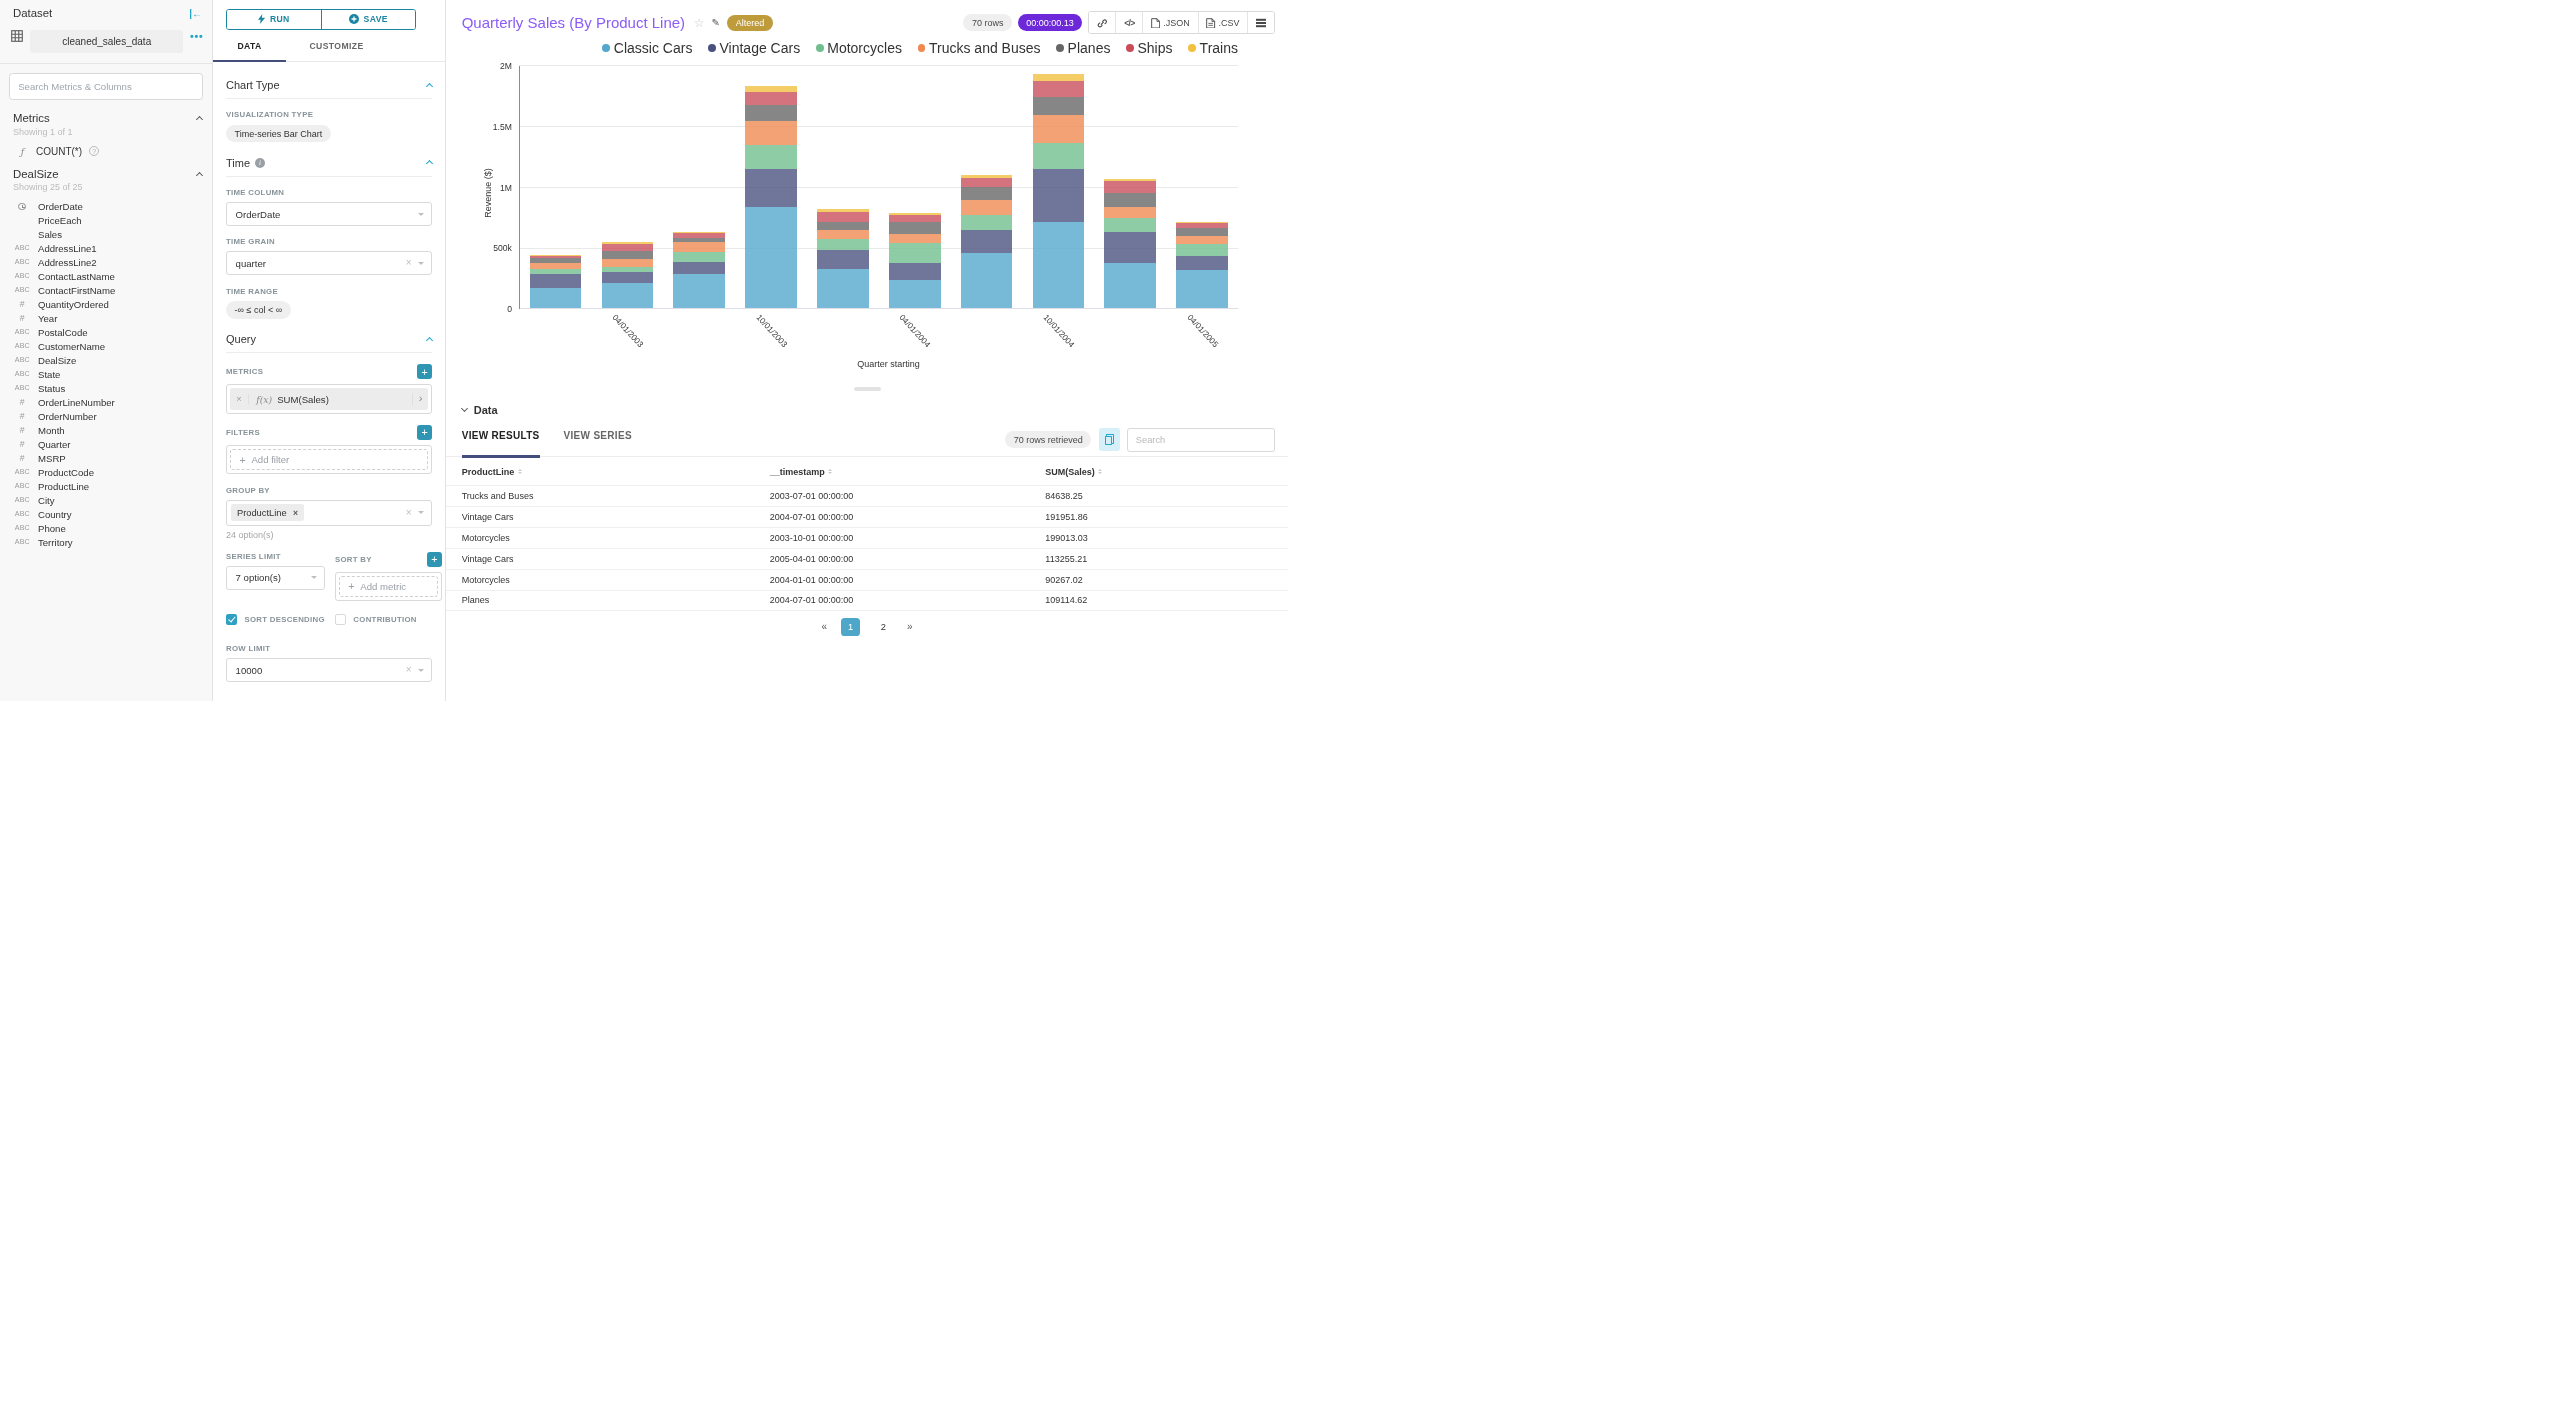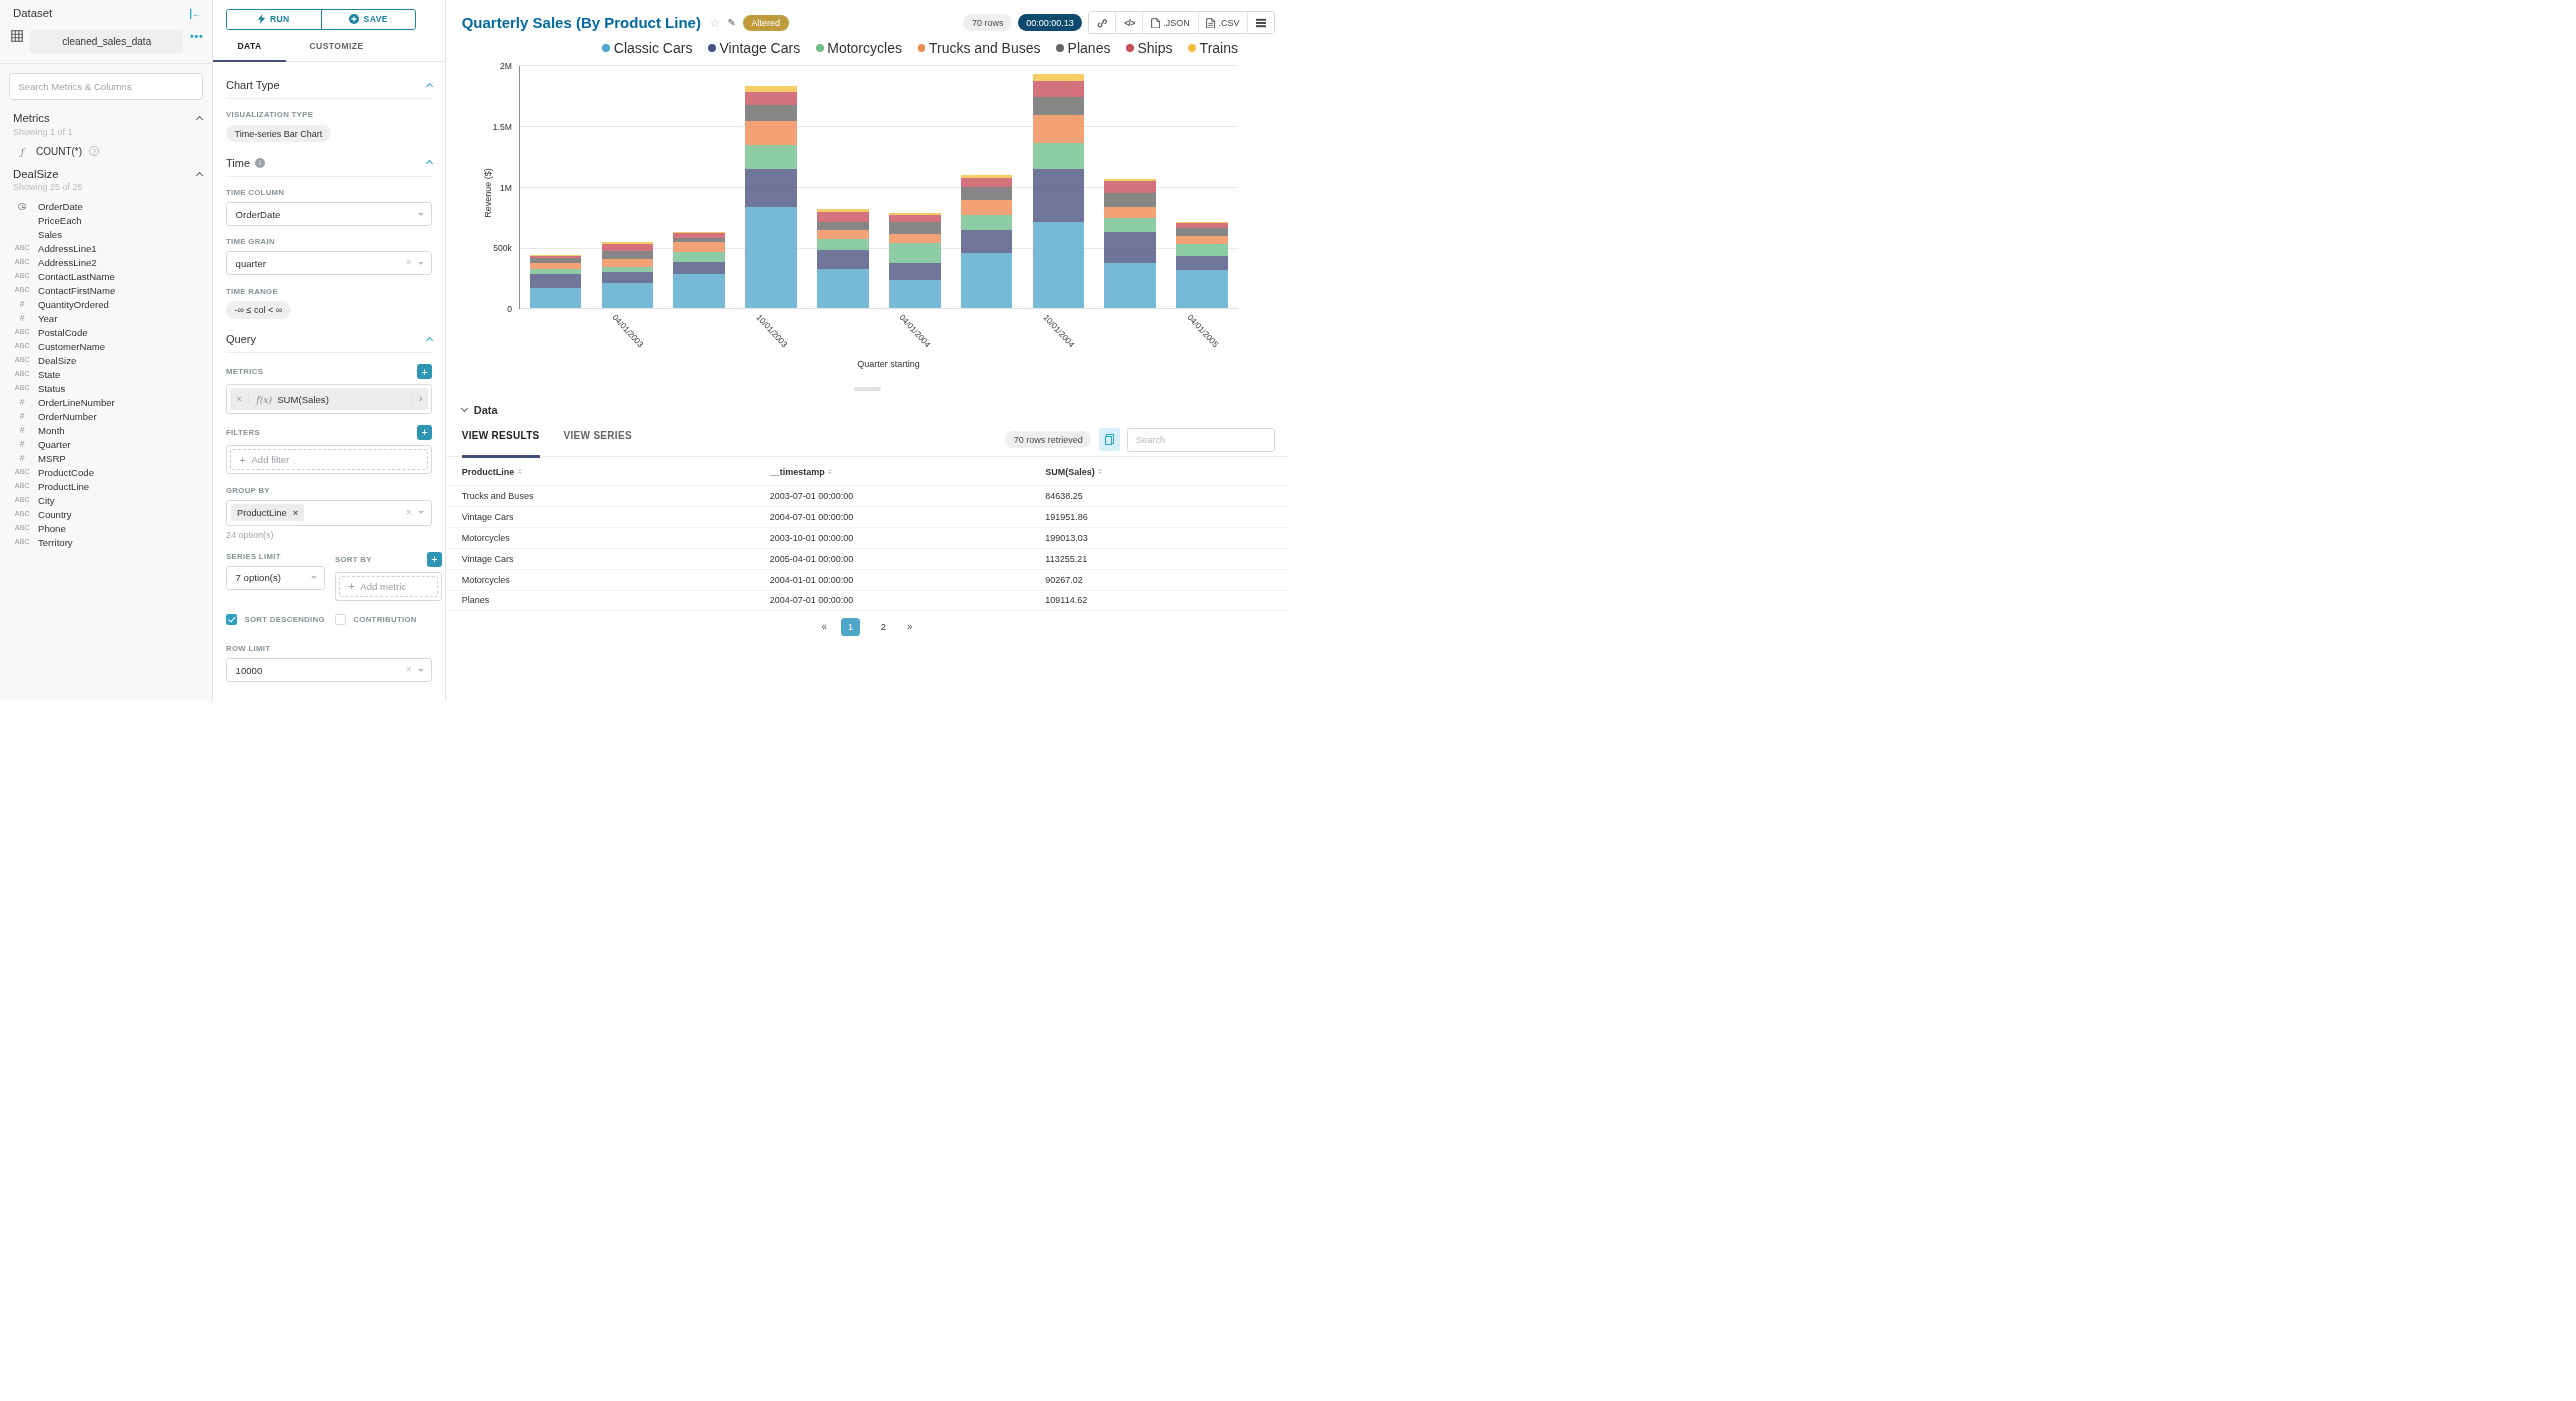--- a/index.html
+++ b/index.html
@@ -81,27 +81,27 @@
   .two-col { display:grid; grid-template-columns:48% 52%; gap:0 10px; }
   .cb-row { display:flex; gap:7.1px; margin-top:13px; }
   .cb { width:11.4px; height:11.4px; border-radius:2.1px; flex:none; }
   .cb.checked { background:#2FA0C2; position:relative; }
   .cb.checked::after { content:""; position:absolute; left:3.6px; top:1.4px; width:2.9px; height:5.7px; border-right:1.4px solid #fff; border-bottom:1.4px solid #fff; transform:rotate(40deg); }
   .cb.un { background:#fff; border:1.1px solid #D9D9D9; }
 
   
   .chartpanel { flex:1; background:#fff; position:relative; }
   .chart-header { display:flex; align-items:center; padding:11.4px 13px 0 15.7px; }
-  .chart-title { font-size:15px; color:#0369a1; font-weight:700; }
+  .chart-title { font-size:15px; color:#8b5cf6; font-weight:400; }
   .star-ic { color:#C9C9C9; font-size:12px; margin-left:8.6px; cursor:pointer; }
   .edit-ic { color:#5b5b5b; font-size:10px; margin-left:7.1px; cursor:pointer; }
   .badge { background:#BE9B3B; color:#fff; font-size:9px; border-radius:8.6px; padding:2.9px 8.6px; margin-left:7.1px; }
   .hdr-right { margin-left:auto; display:flex; align-items:center; gap:5.7px; }
   .rows-pill { background:#EFEFEF; border-radius:8.6px; padding:3.6px 8.6px; font-size:9px; color:#484848; }
-  .timer-pill { background:#0c4a6e; border-radius:8.6px; padding:3.6px 8.6px; font-size:9px; color:#fff; }
+  .timer-pill { background:#6d28d9; border-radius:8.6px; padding:3.6px 8.6px; font-size:9px; color:#fff; }
   .hdr-btns { display:flex; border:0.7px solid #D9D9D9; border-radius:2.9px; height:23px; overflow:hidden; }
   .hbtn { display:flex; align-items:center; justify-content:center; gap:2.9px; padding:0 7.8px; cursor:pointer; font-size:9px; color:#484848; background:#fff; }
   .hbtn + .hbtn { border-left:0.7px solid #E4E4E4; }
   .code-glyph { font-size:8.6px; font-weight:700; color:#555; letter-spacing:-0.7px; }
   .menu-icon { width:10px; height:1.8px; background:#484848; box-shadow:0 -3.2px 0 #484848, 0 3.2px 0 #484848; }
 
   .legend { display:flex; justify-content:flex-end; gap:15.7px; margin:5.7px 50px 0 0; }
   .legend-item { display:flex; align-items:center; gap:3.6px; cursor:pointer; }
   .legend-dot { width:7.8px; height:7.8px; border-radius:50%; }
   .legend-label { font-size:14px; color:#333; }

